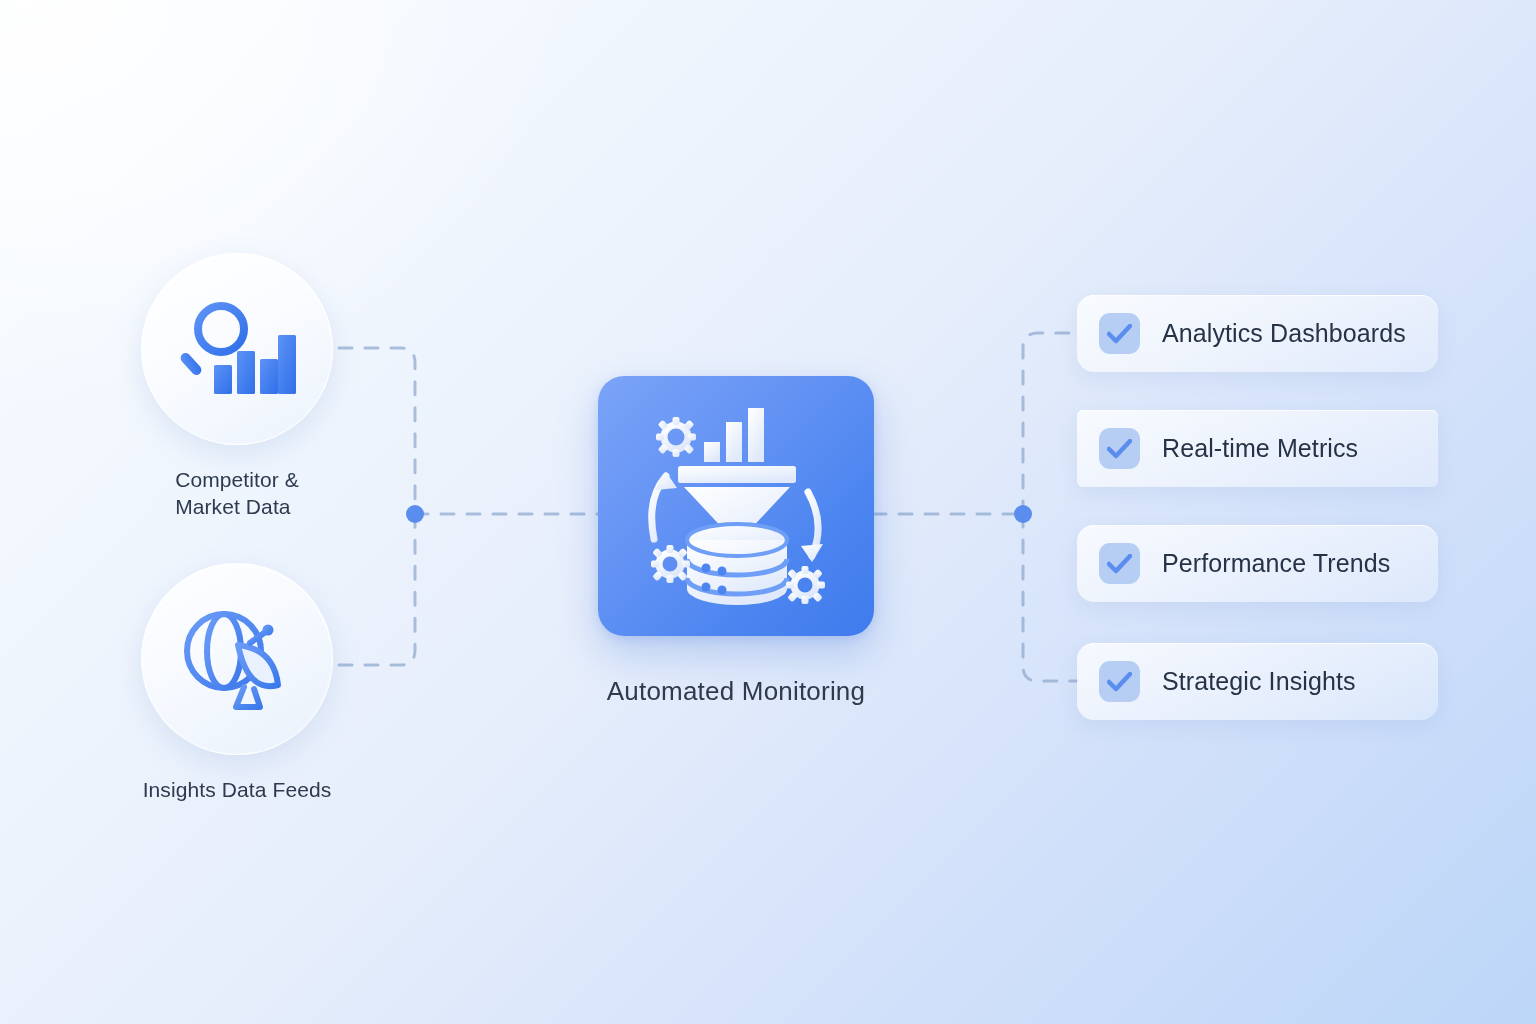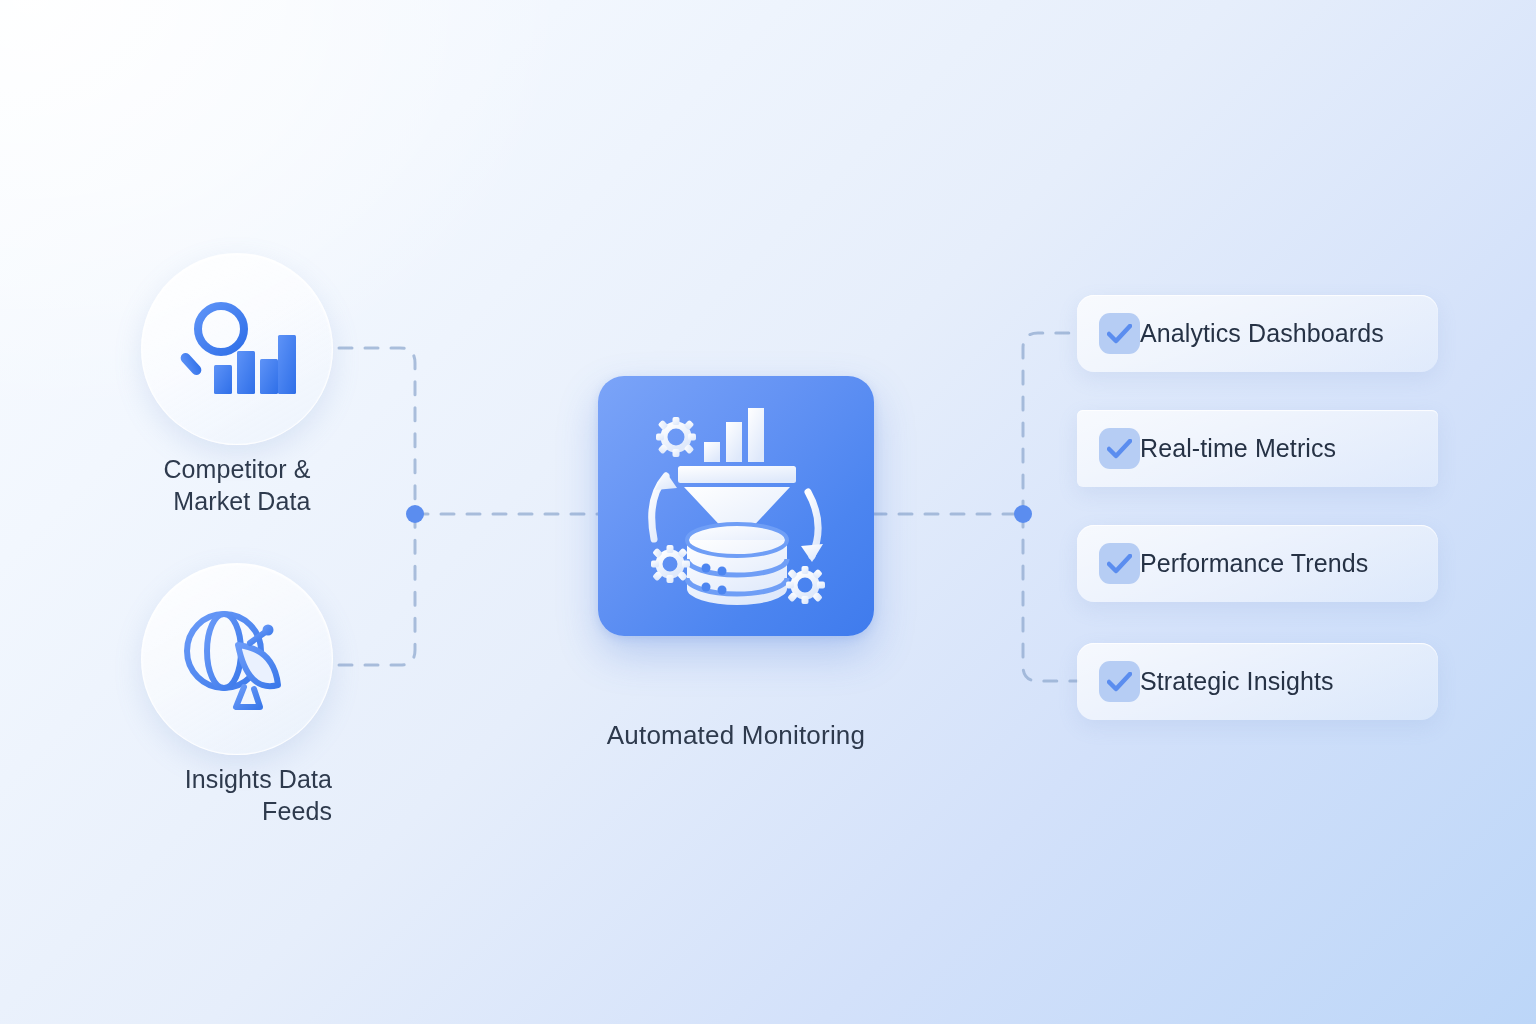--- a/index.html
+++ b/index.html
@@ -42,38 +42,37 @@
       linear-gradient(150deg, rgba(255,255,255,0.92) 0%, rgba(255,255,255,0.55) 45%, rgba(233,241,253,0.45) 100%);
     border: 1.5px solid rgba(255,255,255,0.85);
     box-shadow:
       0 10px 28px rgba(118,152,205,0.18),
       inset 0 1px 2px rgba(255,255,255,0.95);
     display: flex;
     align-items: center;
     justify-content: center;
   }
   .src-label {
-    margin-top: 8px;
-    font-size: 25px;
+    margin-top: 22px;
+    font-size: 21px;
     line-height: 1.28;
     color: #2e3a4d;
-    text-align: right;
+    text-align: left;
     letter-spacing: 0.1px;
     white-space: pre-line;
   }
 
   
   #center-node {
     position: absolute;
     left: 598px; top: 376px;
     width: 276px;
     display: flex;
     flex-direction: column;
     align-items: center;
-    gap: 44px;
   }
   .center-tile {
     width: 276px; height: 260px;
     border-radius: 26px;
     background: linear-gradient(135deg, #7ba4f8 0%, #6493f4 38%, #4c85f0 72%, #3f7bed 100%);
     box-shadow:
       0 18px 40px rgba(70,120,220,0.28),
       0 3px 10px rgba(70,120,220,0.16);
     display: flex;
     align-items: center;
@@ -106,20 +105,21 @@
   .checkbox {
     width: 41px; height: 41px;
     border-radius: 11px;
     background: #b6cdf4;
     flex: 0 0 auto;
     display: flex;
     align-items: center;
     justify-content: center;
   }
   .card-label {
+    margin-left: 22px;
     font-size: 25px;
     color: #263245;
     letter-spacing: 0.1px;
     white-space: nowrap;
   }
 </style>
 </head>
 <body>
 
 <div id="stage">

